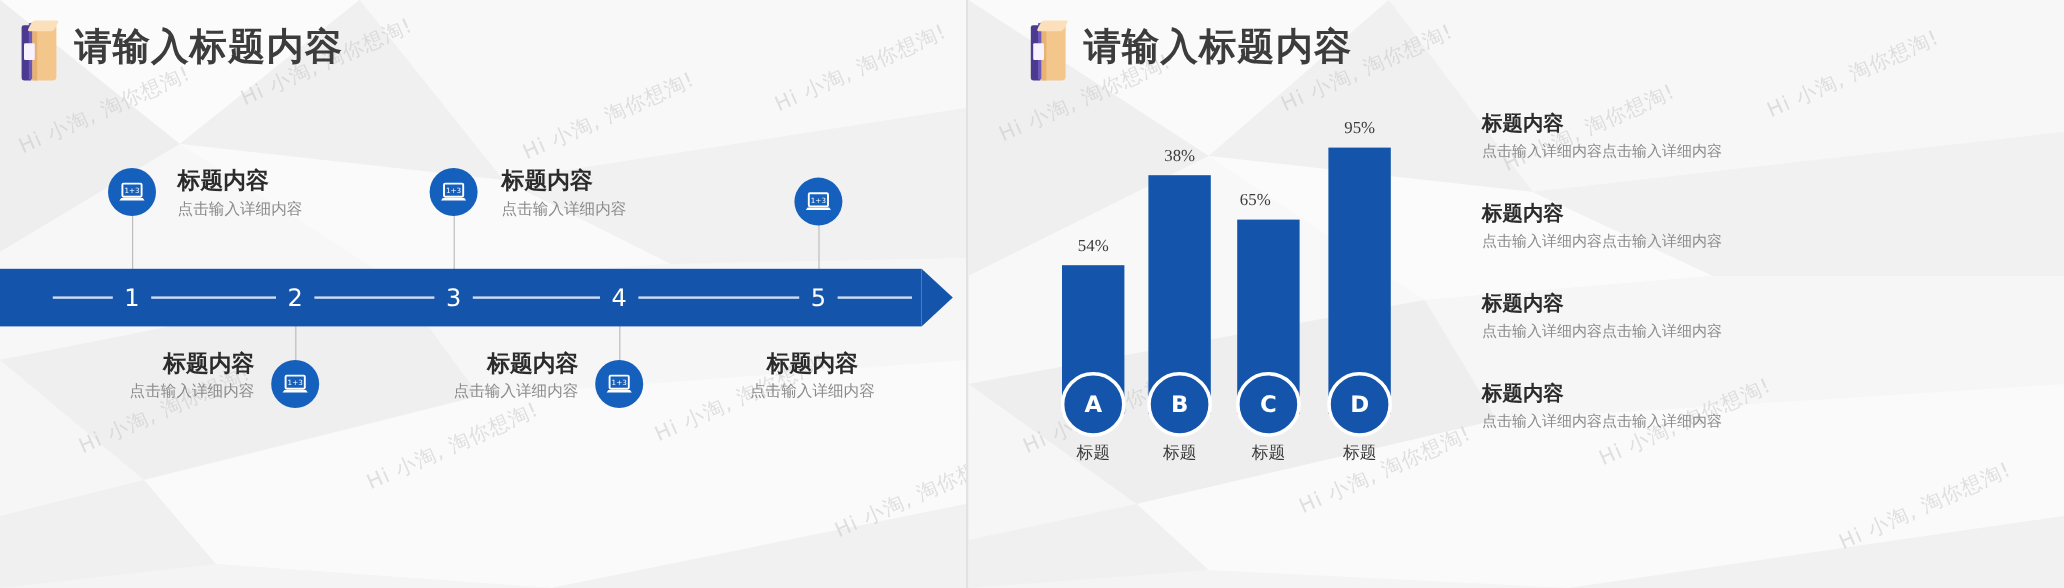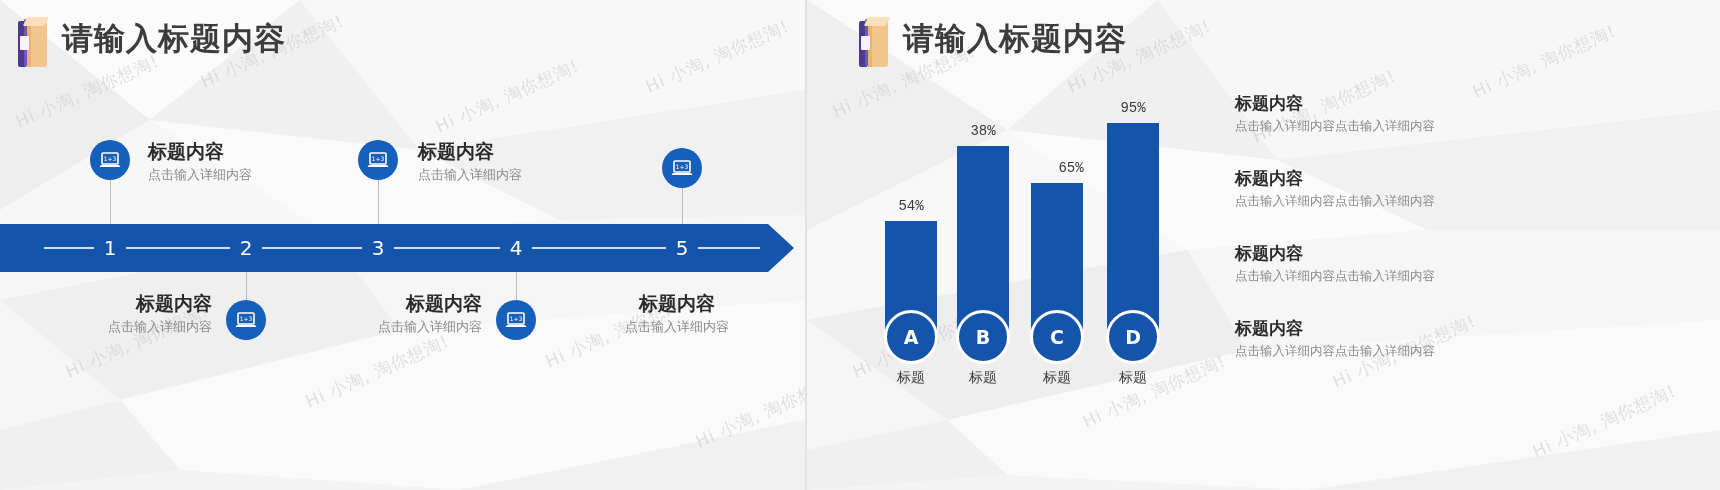--- a/index.html
+++ b/index.html
@@ -78,21 +78,21 @@
   .tnode-text .d{
     font-size:13px;color:#8a8a8a;line-height:1.3;margin-top:3px;
     font-family:"DejaVu Sans","Liberation Sans",sans-serif;white-space:nowrap;
   }
   .tnode-text.rt{text-align:right;}
 
   
   .bar{position:absolute;background:#1455ab;}
   .bar-val{
     position:absolute;font-size:14px;color:#3a3a3a;transform:translateX(-50%);
-    font-family:Liberation Mono, monospace;
+    font-family:Liberation Serif, serif;
     text-align:center;
   }
   .bar-badge{
     position:absolute;width:48px;height:48px;border-radius:50%;
     background:#1455ab;border:3px solid #ffffff;
     display:flex;align-items:center;justify-content:center;
     color:#fff;font-size:19px;font-weight:700;
     transform:translateX(-50%);
     font-family:"DejaVu Sans","Liberation Sans",sans-serif;
   }
@@ -292,21 +292,21 @@
     <div class="bar-val" style="left:104px;top:198px;">54%</div>
     <div class="bar" style="left:78px;top:221px;width:52px;height:124px;"></div>
     <div class="bar-badge" style="left:104px;top:310px;">A</div>
     <div class="bar-cat" style="left:104px;top:369px;">标题</div>
 
     <div class="bar-val" style="left:176px;top:123px;">38%</div>
     <div class="bar" style="left:150px;top:146px;width:52px;height:199px;"></div>
     <div class="bar-badge" style="left:176px;top:310px;">B</div>
     <div class="bar-cat" style="left:176px;top:369px;">标题</div>
 
-    <div class="bar-val" style="left:264px;top:160px;">65%</div>
+    <div class="bar-val" style="left:239px;top:160px;">65%</div>
     <div class="bar" style="left:224px;top:183px;width:52px;height:162px;"></div>
     <div class="bar-badge" style="left:250px;top:310px;">C</div>
     <div class="bar-cat" style="left:250px;top:369px;">标题</div>
 
     <div class="bar-val" style="left:326px;top:100px;">95%</div>
     <div class="bar" style="left:300px;top:123px;width:52px;height:222px;"></div>
     <div class="bar-badge" style="left:326px;top:310px;">D</div>
     <div class="bar-cat" style="left:326px;top:369px;">标题</div>
 
     <div class="leg" style="left:428px;top:93px;">

